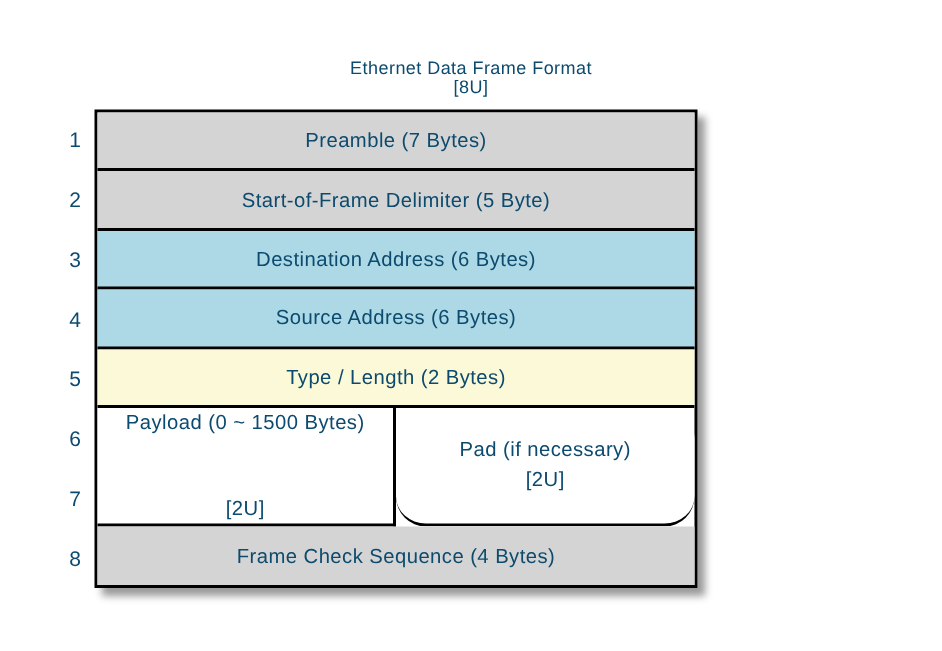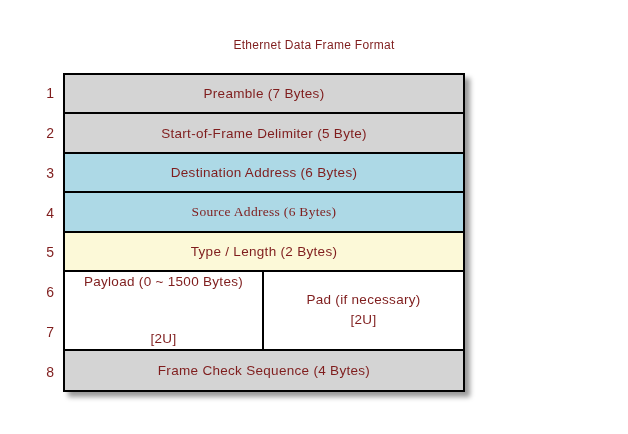--- a/index.html
+++ b/index.html
@@ -6,21 +6,21 @@
     margin: 0;
     padding: 0;
     background: #ffffff;
   }
   .canvas {
     position: relative;
     width: 628px;
     height: 434px;
     background: #ffffff;
     font-family: "Liberation Sans", "DejaVu Sans", sans-serif;
-    color: #7f1d1d;
+    color: #0c4a6e;
     overflow: hidden;
   }
   .title-block {
     position: absolute;
     left: 63px;
     top: 39px;
     width: 502px;
     text-align: center;
     font-size: 12px;
     line-height: 13px;
@@ -71,32 +71,34 @@
     flex-direction: column;
     line-height: 20px;
   }
   .cell.payload {
     grid-column: 1 / 2;
     border-right: 2px solid #000000;
     gap: 37px;
   }
   .cell.pad {
     grid-column: 2 / 3;
+    border-radius: 20px;
   }
   .cell.last {
     border-bottom: none;
   }
 </style>
 </head>
 <body>
 
 <div class="canvas">
 
   <div class="title-block">
     <div>Ethernet Data Frame Format</div>
+    <div>[8U]</div>
   </div>
 
   <div class="frame-wrap">
 
     <div class="numbers-col">
       <div class="row-number">1</div>
       <div class="row-number">2</div>
       <div class="row-number">3</div>
       <div class="row-number">4</div>
       <div class="row-number">5</div>
@@ -108,21 +110,21 @@
     <div class="frame-box">
       <div class="cell" style="background: rgb(212, 212, 212);">
         <span>Preamble (7 Bytes)</span>
       </div>
       <div class="cell" style="background: rgb(212, 212, 212);">
         <span>Start-of-Frame Delimiter (5 Byte)</span>
       </div>
       <div class="cell" style="background: rgb(173, 217, 230);">
         <span>Destination Address (6 Bytes)</span>
       </div>
-      <div class="cell" style="background: rgb(173, 217, 230); font-family: Liberation Serif, serif;">
+      <div class="cell" style="background: rgb(173, 217, 230);">
         <span>Source Address (6 Bytes)</span>
       </div>
       <div class="cell" style="background: rgb(252, 249, 216);">
         <span>Type / Length (2 Bytes)</span>
       </div>
       <div class="cell split payload" style="background: rgb(255, 255, 255);">
         <span>Payload (0 ~ 1500 Bytes)</span>
         <span>[2U]</span>
       </div>
       <div class="cell split pad" style="background: rgb(255, 255, 255);">

